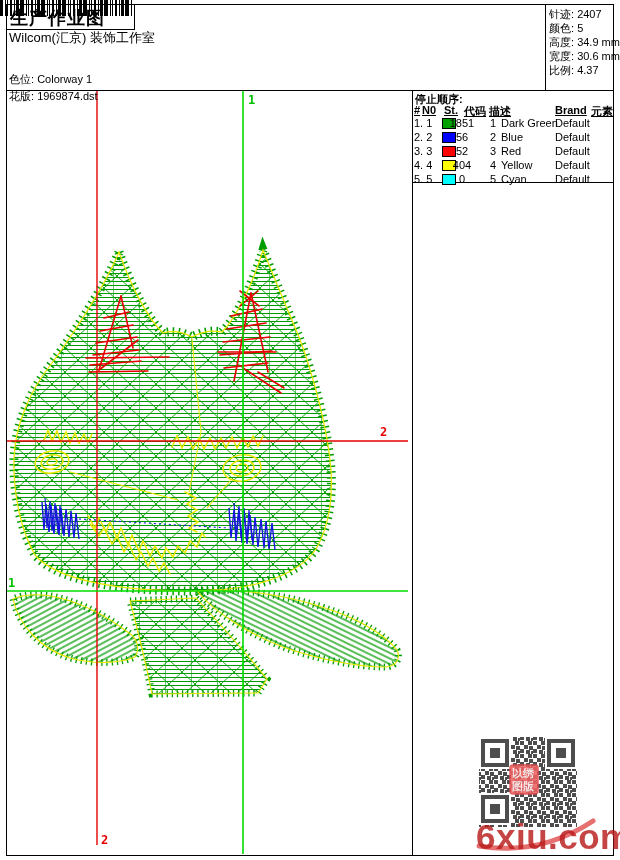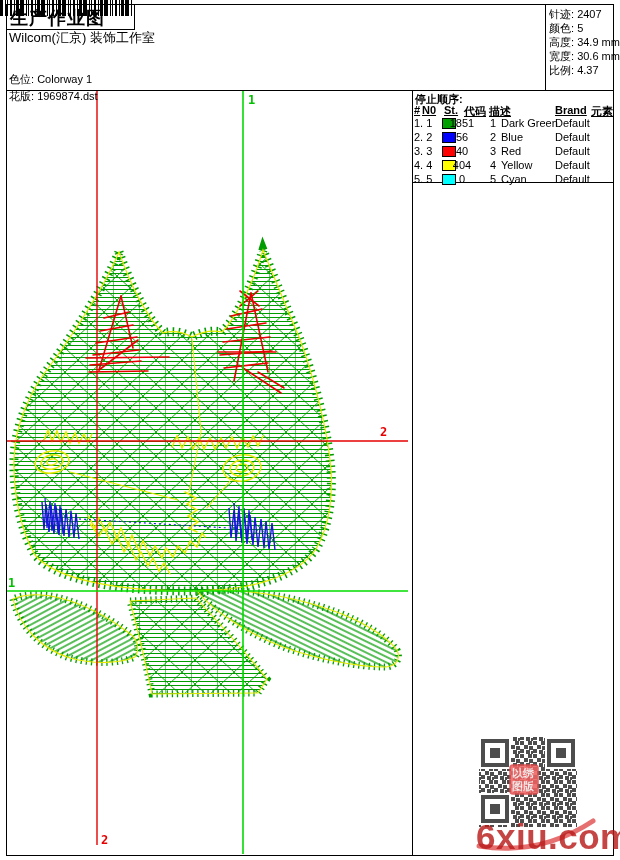--- a/index.html
+++ b/index.html
@@ -261,21 +261,21 @@
   <span class="c seq celltxt">2. 2</span>
   <span class="c sw" style="background: rgb(0, 0, 255);"></span>
   <span class="c st celltxt">56</span>
   <span class="c code celltxt">2</span>
   <span class="c desc celltxt">Blue</span>
   <span class="c brand celltxt">Default</span>
 </div>
 <div class="trow" style="top:145px">
   <span class="c seq celltxt">3. 3</span>
   <span class="c sw" style="background: rgb(255, 0, 0);"></span>
-  <span class="c st celltxt">40</span>
+  <span class="c st celltxt">52</span>
   <span class="c code celltxt">3</span>
   <span class="c desc celltxt">Red</span>
   <span class="c brand celltxt">Default</span>
 </div>
 <div class="trow" style="top:159px">
   <span class="c seq celltxt">4. 4</span>
   <span class="c sw" style="background: rgb(255, 255, 0);"></span>
   <span class="c st celltxt">404</span>
   <span class="c code celltxt">4</span>
   <span class="c desc celltxt">Yellow</span>

